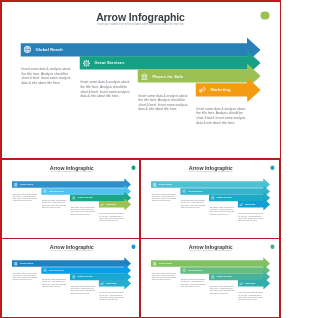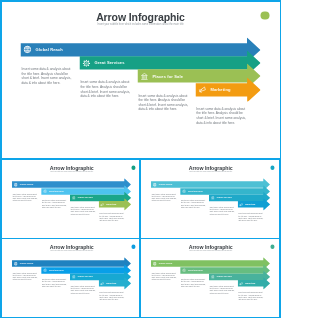--- a/index.html
+++ b/index.html
@@ -1,18 +1,18 @@
 <!DOCTYPE html>
 <html><head>
 <meta charset="utf-8">
 <style>
   * { box-sizing: border-box; margin:0; padding:0; }
   html,body { width:281px; height:318px; overflow:hidden; background:#ffffff;
     font-family:"Liberation Sans", sans-serif; }
-  .sheet { position:relative; width:282px; height:318px; background:#0ea5e9; }
+  .sheet { position:relative; width:282px; height:318px; background:#b91c1c; }
   .panel { position:absolute; background:#fff; overflow:hidden; }
   .p-main { left:1.5px;   top:1.5px;   width:278px; height:156.5px; }
   .p-tl   { left:1.5px;   top:160px; width:137.9px; height:77.5px; }
   .p-tr   { left:141.2px; top:160px; width:138.3px; height:77.5px; }
   .p-bl   { left:1.5px;   top:238.5px; width:137.9px; height:78px; }
   .p-br   { left:141.2px; top:238.5px; width:138.3px; height:78px; }
   .slide { position:absolute; left:0; top:0; width:281px; height:158px;
     transform-origin: 0 0; background:#fff; }
   .title { position:absolute; width:100%; text-align:center; font-weight:bold;
     color:#3b4045; }

